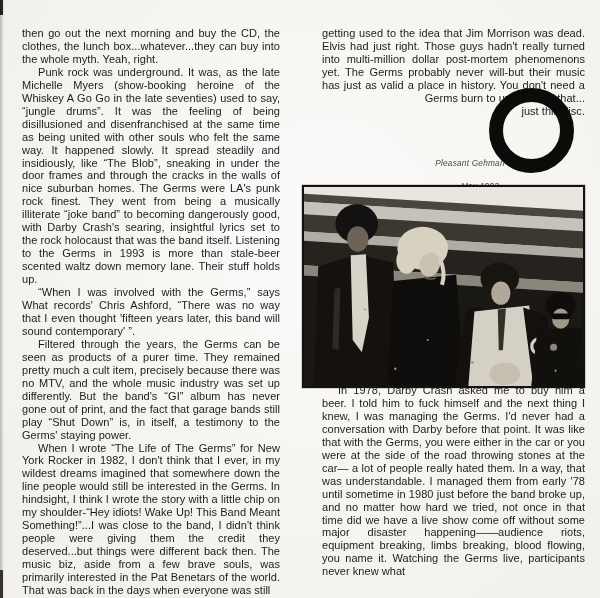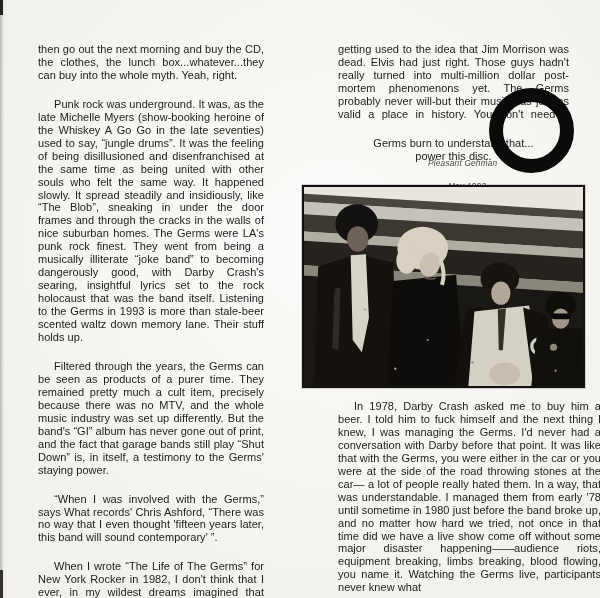--- a/index.html
+++ b/index.html
@@ -15,37 +15,37 @@
       #f7f5f1;
   }
   
   .scan-strip { position:absolute; left:0; top:0; width:5px; height:598px;
     background:linear-gradient(to right, rgba(110,108,104,0.45), rgba(170,168,162,0.18) 55%, rgba(0,0,0,0)); }
   .scan-mark-top { position:absolute; left:0; top:0; width:3px; height:15px; background:#26241f; }
   .scan-mark-bottom { position:absolute; left:0; top:570px; width:3px; height:28px; background:#35322c; }
 
   .col { position:absolute; top:27px; font-size:11px; line-height:12.95px;
     text-align:justify; letter-spacing:0.04px; }
-  .col p { margin:16px; padding:0; }
+  .col p { margin:0; padding:0; }
   .col p.ind { text-indent:16px; }
   .col-left  { left:22px;  width:258px; }
   .col-right { left:322px; width:263px; }
 
   .force-just { text-align-last:justify; }
-  .wrap-line { text-align:center; }
+  .wrap-line { text-align:right; }
 
   
   .germs-circle { position:absolute; left:167px; top:61px;
     width:57px; height:57px; border:14px solid #0b0b0a; border-radius:50%;
     background:transparent; }
 
   
   .credit { position:absolute; left:106px; top:131px; width:84px;
     font-size:8.3px; line-height:10px; font-style:italic; color:#4a4843;
-    text-align:left; letter-spacing:0.2px; }
+    text-align:center; letter-spacing:0.2px; }
   .credit .credit-date { display:block; margin-left:20px; margin-top:13px; }
 
   
   .photo { position:absolute; left:-20px; top:158px;
     width:279px; height:199px; border:2px solid #131210;
     background:#c9c5bd; box-shadow:0 0 0 1px rgba(0,0,0,0.15); }
   .photo svg { display:block; width:100%; height:100%; }
 
   .para-bottom { position:absolute; left:0; top:357px; width:263px; }
 </style>
@@ -53,29 +53,29 @@
 <body>
 
 <div class="page">
   <div class="scan-strip"></div>
   <div class="scan-mark-top"></div>
   <div class="scan-mark-bottom"></div>
 
   <div class="col col-left">
     <p>then go out the next morning and buy the CD, the clothes, the lunch box...whatever...they can buy into the whole myth.  Yeah, right.</p>
     <p class="ind">Punk rock was underground.  It was, as the late Michelle Myers (show-booking heroine of the Whiskey A Go Go in the late seventies) used to say, “jungle drums”.  It was the feeling of being disillusioned and disenfranchised at the same time as being united with other souls who felt the same way.  It happened slowly.  It spread steadily and insidiously, like “The Blob”, sneaking in under the door frames and through the cracks in the walls of nice suburban homes.  The Germs were LA's punk rock finest.  They went from being a musically illiterate “joke band” to becoming dangerously good, with Darby Crash's searing, insightful lyrics set to the rock holocaust that was the band itself.  Listening to the Germs in 1993 is more than stale-beer scented waltz down memory lane.  Their stuff holds up.</p>
+    <p class="ind">“When I was involved with the Germs,” says What records' Chris Ashford, “There was no way that I even thought 'fifteen years later, this band will sound contemporary' ”.</p>
     <p class="ind">Filtered through the years, the Germs can be seen as products of a purer time.  They remained pretty much a cult item, precisely because there was no MTV, and the whole music industry was set up differently.  But the band's “GI” album has never gone out of print, and the fact that garage bands still play “Shut Down” is, in itself, a testimony to the Germs' staying power.</p>
-    <p class="ind">“When I was involved with the Germs,” says What records' Chris Ashford, “There was no way that I even thought 'fifteen years later, this band will sound contemporary' ”.</p>
     <p class="ind">When I wrote “The Life of The Germs” for New York Rocker in 1982, I don't think that I ever, in my wildest dreams imagined that somewhere down the line people would still be interested in the Germs.  In hindsight, I think I wrote the story with a little chip on my shoulder-“Hey idiots!  Wake Up!  This Band Meant Something!”...I was close to the band, I didn't think people were giving them the credit they deserved...but things were different back then.  The music biz, aside from a few brave souls, was primarily interested in the Pat Benetars of the world.  That was back in the days when everyone was still</p>
   </div>
 
   <div class="col col-right">
     <p class="force-just">getting used to the idea that Jim Morrison was dead.  Elvis had just right.  Those guys hadn't really turned into multi-million dollar post-mortem phenomenons yet.  The Germs probably never will-but their music has just as valid a place in history.  You don't need a</p>
     <div class="wrap-line">Germs burn to understand that...</div>
-    <div class="wrap-line">power this disc.</div>
+    <div class="wrap-line">just this disc.</div>
 
     <div class="germs-circle"></div>
 
     <div class="credit">
       <span class="credit-name">Pleasant Gehman</span>
       <span class="credit-date">May 1993</span>
     </div>
 
     <div class="photo">
       <svg viewBox="0 0 275 195" preserveAspectRatio="none">

